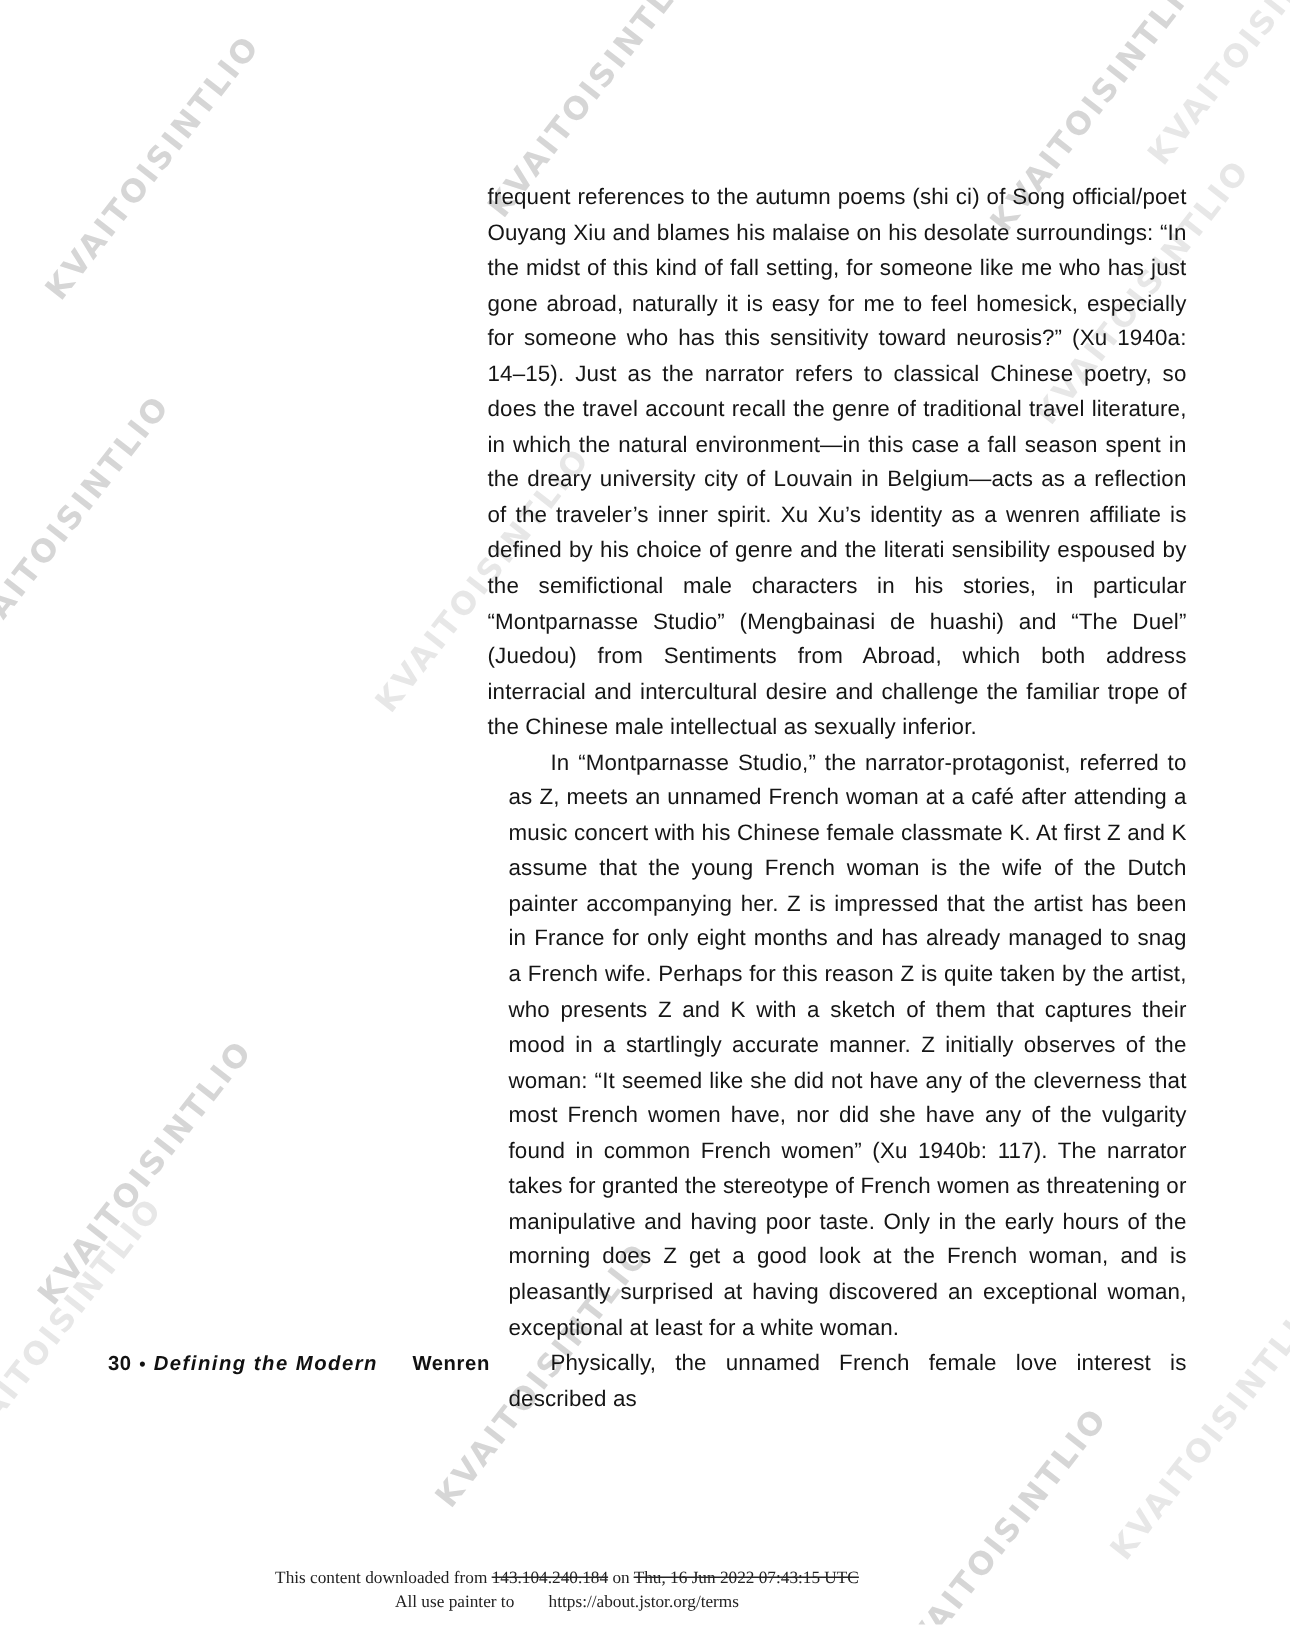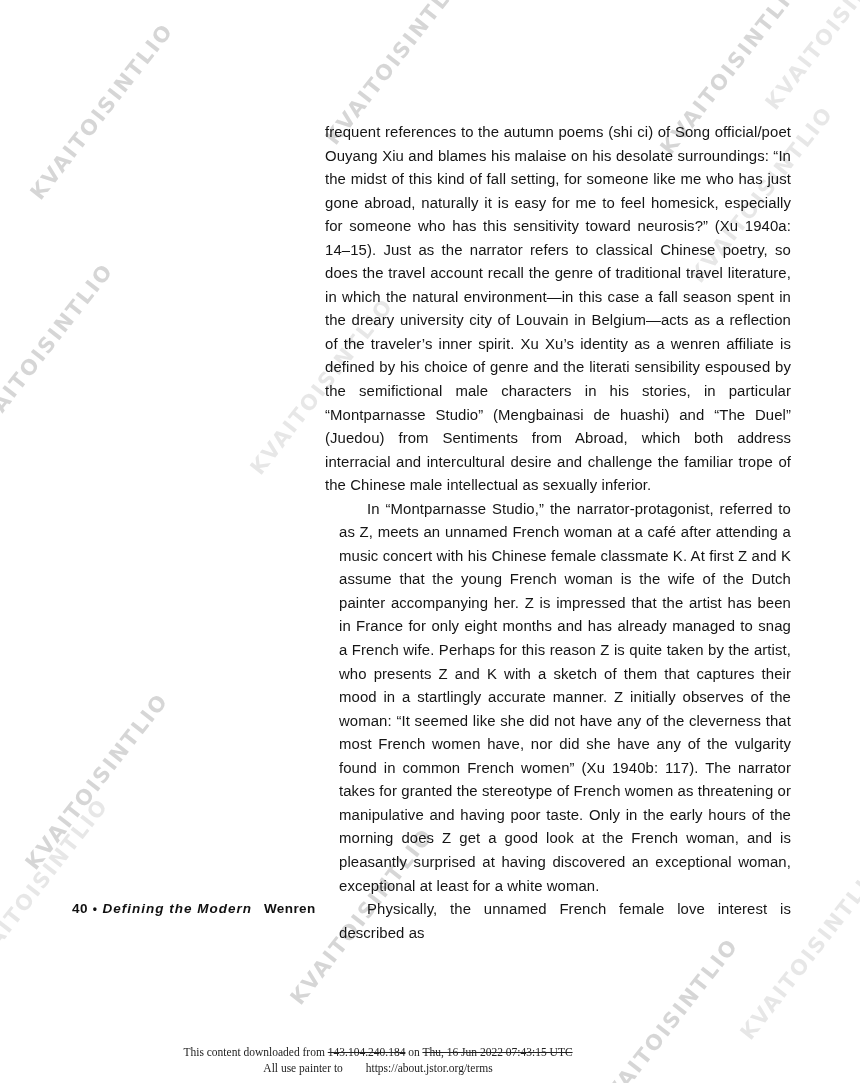--- a/index.html
+++ b/index.html
@@ -55,21 +55,21 @@
     position: absolute;
     left: 72px;
     top: 901px;
     z-index: 1;
     font-size: 13.5px;
     font-weight: bold;
     color: #111111;
     letter-spacing: 0.4px;
   }
   .running-footer .sep { margin: 0 5px; font-size: 12px; }
-  .running-footer .ital { font-style: italic; letter-spacing: 1px; margin-right: 12px; }
+  .running-footer .ital { font-style: italic; letter-spacing: 1px; margin-right: 23px; }
   
   .jstor-footer {
     position: absolute;
     left: 0;
     top: 1044px;
     width: 756px;
     text-align: center;
     z-index: 1;
     font-family: "Liberation Serif", serif;
     font-size: 11.5px;
@@ -97,21 +97,21 @@
   <div class="wm" style="left:600px; top:1100px;">KVAITOISINTLIO</div>
   <div class="wm light" style="left:745px; top:1025px;">KVAITOISINTLIO</div>
 
   <main class="text-block" id="paragraphs">
       <p class="para"><span>frequent references to the autumn poems (</span><span class="it">shi ci</span><span>) of Song official/poet Ouyang Xiu and blames his malaise on his desolate surroundings: “In the midst of this kind of fall setting, for someone like me who has just gone abroad, naturally it is easy for me to feel homesick, especially for someone who has this sensitivity toward neurosis?” (Xu 1940</span><span class="it">a</span><span>: 14–15). Just as the narrator refers to classical Chinese poetry, so does the travel account recall the genre of traditional travel literature, in which the natural environment—in this case a fall season spent in the dreary university city of Louvain in Belgium—acts as a reflection of the traveler’s inner spirit. Xu Xu’s identity as a </span><span class="it">wenren</span><span> affiliate is defined by his choice of genre and the literati sensibility espoused by the semifictional male characters in his stories, in particular “Montparnasse Studio” (</span><span class="it">Mengbainasi de huashi</span><span>) and “The Duel” (</span><span class="it">Juedou</span><span>) from </span><span class="it">Sentiments from Abroad</span><span>, which both address interracial and intercultural desire and challenge the familiar trope of the Chinese male intellectual as sexually inferior.</span></p>
       <p class="para indent"><span>In “Montparnasse Studio,” the narrator-protagonist, referred to as Z, meets an unnamed French woman at a café after attending a music concert with his Chinese female classmate K. At first Z and K assume that the young French woman is the wife of the Dutch painter accompanying her. Z is impressed that the artist has been in France for only eight months and has already managed to snag a French wife. Perhaps for this reason Z is quite taken by the artist, who presents Z and K with a sketch of them that captures their mood in a startlingly accurate manner. Z initially observes of the woman: “It seemed like she did not have any of the cleverness that most French women have, nor did she have any of the vulgarity found in common French women” (Xu 1940</span><span class="it">b</span><span>: 117). The narrator takes for granted the stereotype of French women as threatening or manipulative and having poor taste. Only in the early hours of the morning does Z get a good look at the French woman, and is pleasantly surprised at having discovered an exceptional woman, exceptional at least for a white woman.</span></p>
       <p class="para indent"><span>Physically, the unnamed French female love interest is described as</span></p>
     </main>
 
   <div class="running-footer">
-    <span>40</span><span class="sep">•</span><span class="ital">Defining the Modern</span><span>Wenren</span>
+    <span>30</span><span class="sep">•</span><span class="ital">Defining the Modern</span><span>Wenren</span>
   </div>
 
   <div class="jstor-footer">
     <div class="jline"><span>This content downloaded from </span><span class="redact">143.104.240.184</span><span> on </span><span class="redact">Thu, 16 Jun 2022 07:43:15 UTC</span></div>
     <div class="jline"><span>All use painter to </span><a class="terms-link" href="#">https://about.jstor.org/terms</a></div>
   </div>
 
 </div>
 
 </body></html>

